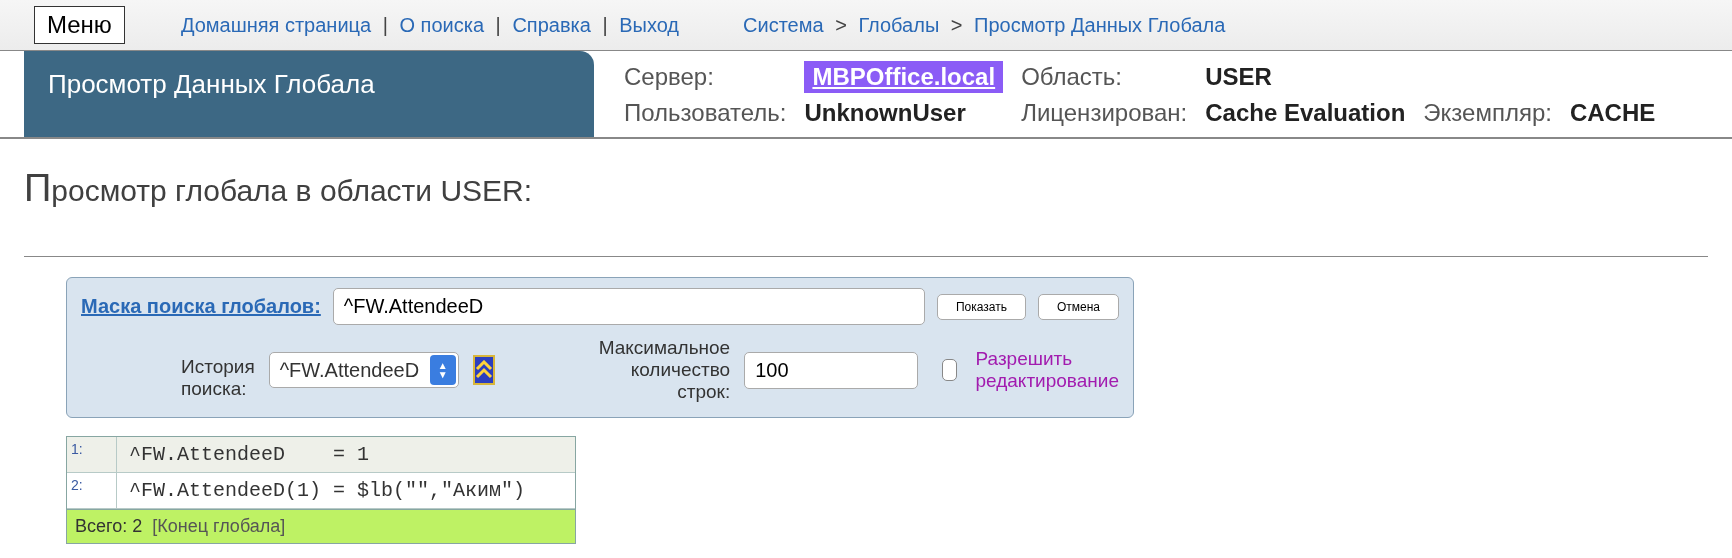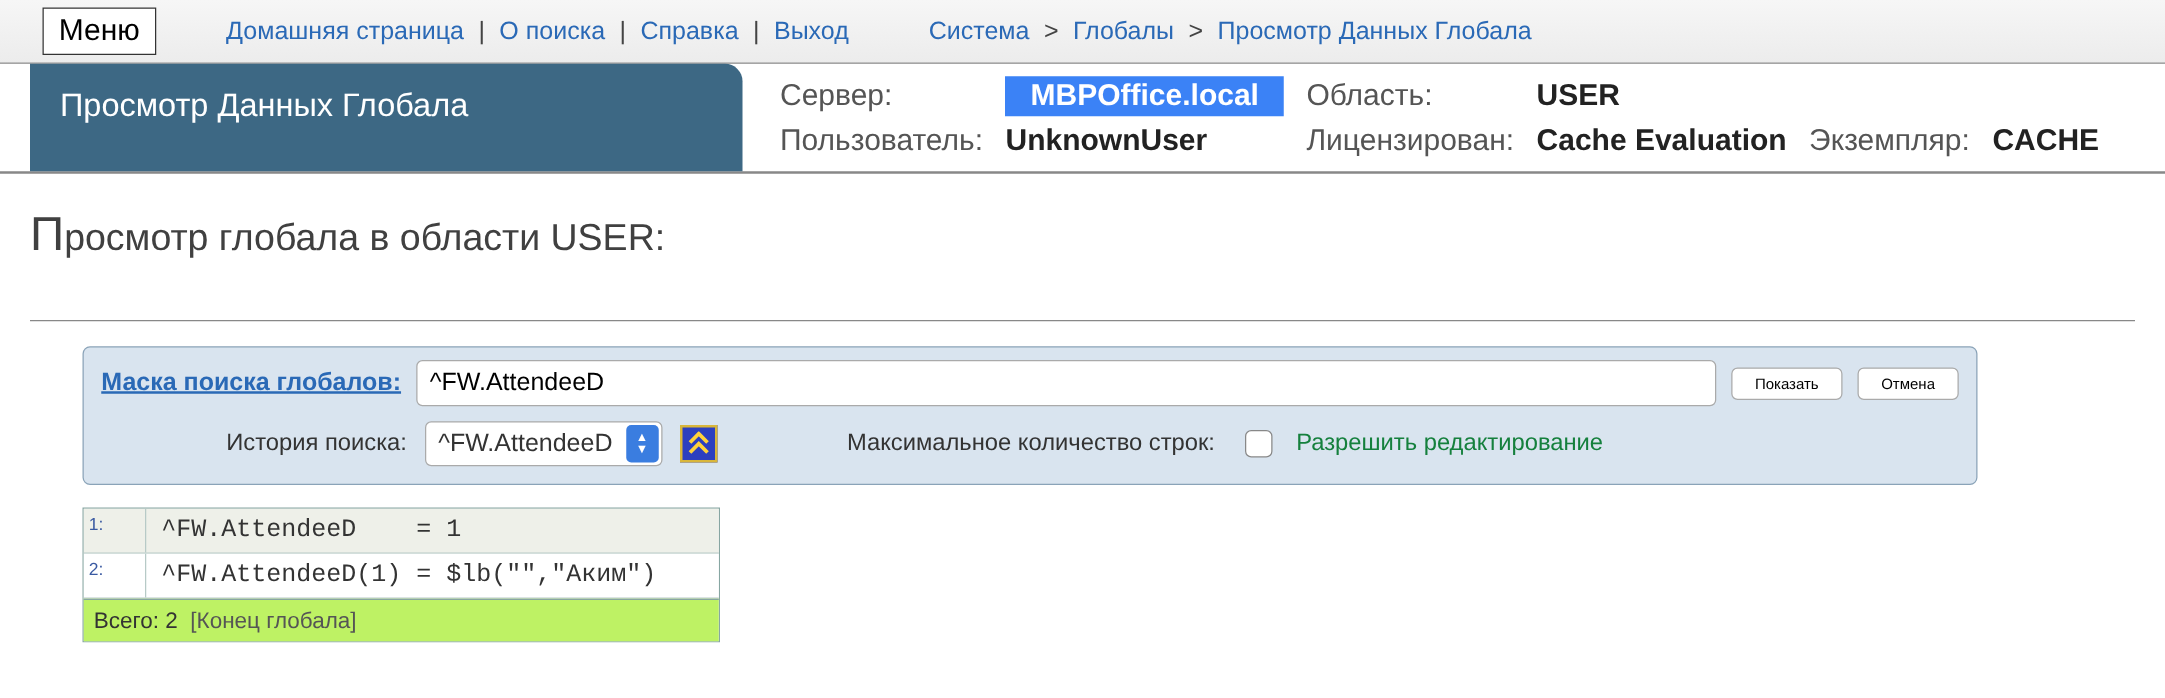--- a/index.html
+++ b/index.html
@@ -52,38 +52,39 @@
     column-gap: 18px;
     row-gap: 6px;
     align-items: center;
     padding: 10px 0 10px 30px;
     font-size: 24px;
     color: #555;
   }
   .server-info .label { color: #555; }
   .server-info .value { font-weight: bold; color: #222; }
   .server-info .server-val {
-    background: #3b82f6;
+    background: #8b5cf6;
     color: #fff;
-    padding: 2px 20px;
+    padding: 2px 8px;
     font-weight: bold;
+    text-decoration: underline;
   }
 
   .main-heading {
     font-size: 30px;
     padding: 28px 0 10px 24px;
     color: #404040;
     font-weight: normal;
   }
   .main-heading .first-letter { font-size: 38px; }
   hr.sep-line { border: none; border-top: 1px solid #888; margin: 36px 0 20px 24px; width: 1684px; }
 
   .search-panel {
     margin-left: 66px;
-    width: 1516px;
+    width: 1068px;
     background: #d9e4ef;
     border: 1px solid #8aa3b8;
     border-radius: 6px;
     padding: 10px 14px 14px 14px;
   }
   .sp-row1 { display: flex; align-items: center; gap: 12px; }
   .sp-label-link {
     color: #2a69b6;
     font-weight: bold;
     font-size: 20px;
@@ -100,21 +101,21 @@
   }
   .btn {
     border: 1px solid #aaa;
     border-radius: 5px;
     background: #fff;
     padding: 5px 18px;
     font-size: 12px;
     cursor: pointer;
   }
   .sp-row2 { display: flex; align-items: center; gap: 14px; margin-top: 12px; }
-  .sp-row2 .hist-label { margin-left: 100px; color: #333; font-size: 19px; }
+  .sp-row2 .hist-label { margin-left: 100px; color: #333; font-size: 19px; margin-top: 16px; }
   .sel-wrap {
     display: flex; align-items: center;
     border: 1px solid #aaa; border-radius: 5px; background: #fff;
     padding: 0 0 0 10px; height: 36px; min-width: 190px;
   }
   .sel-wrap .sel-text { flex: 1; font-size: 20px; }
   .sel-arrows {
     background: #3a7de0; color: #fff; width: 26px; height: 30px; margin: 2px;
     display: flex; flex-direction: column; align-items: center; justify-content: center;
     border-radius: 4px; font-size: 10px; line-height: 9px;
@@ -127,21 +128,21 @@
   .up-btn svg { width: 18px; height: 20px; }
   .maxrows-label { margin-left: 90px; color: #333; font-size: 19px; text-align: right; }
   .rows-input {
     width: 174px; border: 1px solid #aaa; border-radius: 5px;
     padding: 6px 10px; font-size: 20px; background: #fff;
   }
   .chk-wrap { display:flex; align-items:center; gap:8px; margin-left: 10px; }
   .chk {
     width: 22px; height: 22px; border: 1px solid #888; border-radius: 5px; background: #fff;
   }
-  .chk-label { font-size: 19px; color: #15803d; margin-left: 11px; }
+  .chk-label { font-size: 19px; color: #a21caf; margin-left: 11px; }
 
   .results {
     margin-left: 66px; margin-top: 18px;
     width: 510px;
     border: 1px solid #87a6a2;
     font-family: 'Courier New', monospace;
     font-size: 20px;
   }
   .res-row { display:flex; border-bottom: 1px solid #b7cac7; }
   .res-row:last-of-type { border-bottom: none; }
@@ -220,20 +221,21 @@
       <span class="sel-text">^FW.AttendeeD</span>
       <span class="sel-arrows">▲<br>▼</span>
     </div>
     <div class="up-btn">
       <svg viewBox="0 0 18 20">
         <path d="M2 9 L9 2 L16 9" fill="none" stroke="#ffd23a" stroke-width="3"></path>
         <path d="M2 17 L9 10 L16 17" fill="none" stroke="#ffd23a" stroke-width="3"></path>
       </svg>
     </div>
     <span class="maxrows-label">Максимальное количество строк:</span>
+    <input class="rows-input" type="text" value="100" style="">
     <div class="chk-wrap">
       <div class="chk"></div>
       <span class="chk-label">Разрешить редактирование</span>
     </div>
   </div>
 </div>
 
 <div class="results">
   <div class="res-row row-odd">
     <div class="res-num">1:</div>

